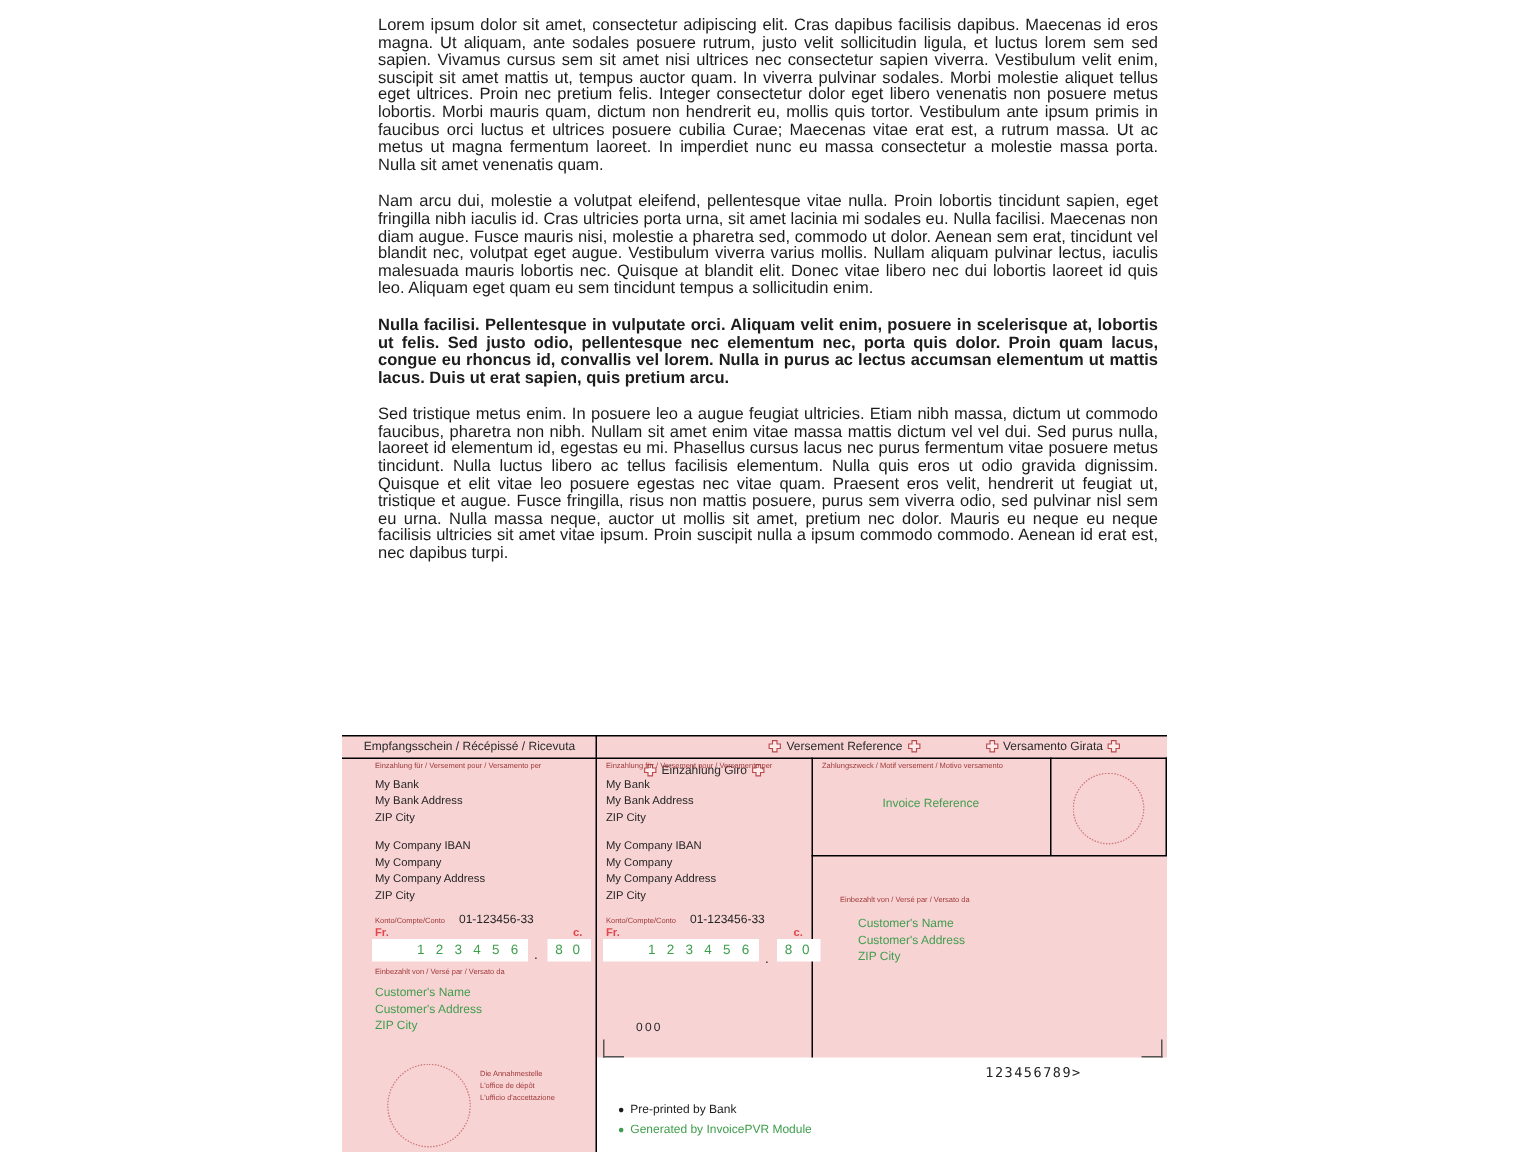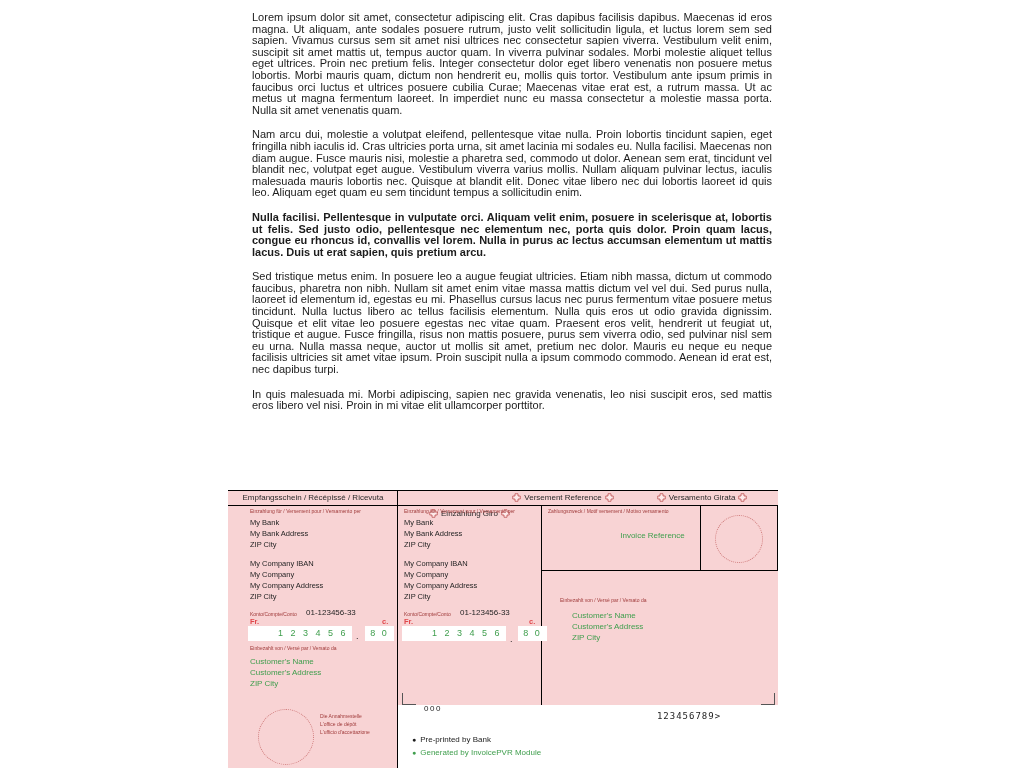--- a/index.html
+++ b/index.html
@@ -31,21 +31,20 @@
   .cross-svg{display:inline-block;}
 </style>
 </head>
 <body>
 
 <div id="textblock">
   <p>Lorem ipsum dolor sit amet, consectetur adipiscing elit. Cras dapibus facilisis dapibus. Maecenas id eros magna. Ut aliquam, ante sodales posuere rutrum, justo velit sollicitudin ligula, et luctus lorem sem sed sapien. Vivamus cursus sem sit amet nisi ultrices nec consectetur sapien viverra. Vestibulum velit enim, suscipit sit amet mattis ut, tempus auctor quam. In viverra pulvinar sodales. Morbi molestie aliquet tellus eget ultrices. Proin nec pretium felis. Integer consectetur dolor eget libero venenatis non posuere metus lobortis. Morbi mauris quam, dictum non hendrerit eu, mollis quis tortor. Vestibulum ante ipsum primis in faucibus orci luctus et ultrices posuere cubilia Curae; Maecenas vitae erat est, a rutrum massa. Ut ac metus ut magna fermentum laoreet. In imperdiet nunc eu massa consectetur a molestie massa porta. Nulla sit amet venenatis quam.</p>
   <p class="para-red">Nam arcu dui, molestie a volutpat eleifend, pellentesque vitae nulla. Proin lobortis tincidunt sapien, eget fringilla nibh iaculis id. Cras ultricies porta urna, sit amet lacinia mi sodales eu. Nulla facilisi. Maecenas non diam augue. Fusce mauris nisi, molestie a pharetra sed, commodo ut dolor. Aenean sem erat, tincidunt vel blandit nec, volutpat eget augue. Vestibulum viverra varius mollis. Nullam aliquam pulvinar lectus, iaculis malesuada mauris lobortis nec. Quisque at blandit elit. Donec vitae libero nec dui lobortis laoreet id quis leo. Aliquam eget quam eu sem tincidunt tempus a sollicitudin enim.</p>
   <p class="para-blue">Nulla facilisi. Pellentesque in vulputate orci. Aliquam velit enim, posuere in scelerisque at, lobortis ut felis. Sed justo odio, pellentesque nec elementum nec, porta quis dolor. Proin quam lacus, congue eu rhoncus id, convallis vel lorem. Nulla in purus ac lectus accumsan elementum ut mattis lacus. Duis ut erat sapien, quis pretium arcu.</p>
   <p>Sed tristique metus enim. In posuere leo a augue feugiat ultricies. Etiam nibh massa, dictum ut commodo faucibus, pharetra non nibh. Nullam sit amet enim vitae massa mattis dictum vel vel dui. Sed purus nulla, laoreet id elementum id, egestas eu mi. Phasellus cursus lacus nec purus fermentum vitae posuere metus tincidunt. Nulla luctus libero ac tellus facilisis elementum. Nulla quis eros ut odio gravida dignissim. Quisque et elit vitae leo posuere egestas nec vitae quam. Praesent eros velit, hendrerit ut feugiat ut, tristique et augue. Fusce fringilla, risus non mattis posuere, purus sem viverra odio, sed pulvinar nisl sem eu urna. Nulla massa neque, auctor ut mollis sit amet, pretium nec dolor. Mauris eu neque eu neque facilisis ultricies sit amet vitae ipsum. Proin suscipit nulla a ipsum commodo commodo. Aenean id erat est, nec dapibus turpi.</p>
-  <p class="para-closing">In quis malesuada mi. Morbi adipiscing, sapien nec gravida venenatis, leo nisi suscipit eros, sed mattis eros libero vel nisi. Proin in mi vitae elit ullamcorper porttitor.</p>
 </div>
 
 <div id="slip">
 
   <div class="abs pink" style="left:0;top:0;width:170px;height:278px;"></div>
   <div class="abs pink" style="left:170px;top:0;width:380px;height:215px;"></div>
 
   <div class="abs line" style="left:0;top:0;width:550px;height:14px;border-top:1px solid;border-bottom:1px solid;"></div>
   <div class="abs line" style="left:169px;top:0;width:0;height:278px;border-left:1px solid;"></div>
   <div class="abs line" style="left:313px;top:15px;width:0;height:200px;border-left:1px solid;"></div>
@@ -124,26 +123,26 @@
   <div class="abs slip-txt" style="left:232px;top:117px;font-size:8px;">01-123456-33</div>
   <div class="abs red-lbl" style="left:176px;top:127px;">Fr.</div>
   <div class="abs red-lbl" style="left:301px;top:127px;">c.</div>
   <div class="abs amtbox" style="left:174px;top:136px;width:104px;">
     <span class="amt">1 2 3 4 5 6</span>
   </div>
   <div class="abs" style="left:282px;top:144px;font-size:9px;color:#222;">.</div>
   <div class="abs amtbox" style="left:290px;top:136px;width:29px;">
     <span class="amtc">8 0</span>
   </div>
-  <div class="abs slip-txt" style="left:196px;top:189px;letter-spacing:1.5px;font-size:8px;margin-top:24px;">000</div>
+  <div class="abs slip-txt" style="left:196px;top:189px;letter-spacing:1.5px;font-size:8px;">000</div>
   <div class="abs" style="left:174px;top:203px;width:13px;height:11px;border-left:1px solid #555;border-bottom:1px solid #555;"></div>
   <div class="abs" style="left:533px;top:203px;width:13px;height:11px;border-right:1px solid #555;border-bottom:1px solid #555;"></div>
 
   <div class="abs tinylbl" style="left:320px;top:18px;">Zahlungszweck / Motif versement / Motivo versamento</div>
-  <div class="abs green-txt" style="left:313px;top:40px;width:159px;text-align:center;white-space:normal;padding-left:32px;">Invoice Reference</div>
+  <div class="abs green-txt" style="left:313px;top:40px;width:159px;text-align:center;white-space:normal;">Invoice Reference</div>
   <div class="abs stamp" style="left:487px;top:25px;width:46px;height:46px;"></div>
   <div class="abs tinylbl" style="left:332px;top:107px;">Einbezahlt von / Versé par / Versato da</div>
   <div class="abs green-txt" style="left:344px;top:120px;">Customer's Name</div>
   <div class="abs green-txt" style="left:344px;top:131px;">Customer's Address</div>
   <div class="abs green-txt" style="left:344px;top:142px;">ZIP City</div>
 
   <div class="abs ocr" style="left:380px;top:221px;width:162px;text-align:center;">123456789&gt;</div>
   <div class="abs legend" style="left:184px;top:245px;color:#1c1c1c;">
     <span class="b">●</span><span>Pre-printed by Bank</span>
   </div>

